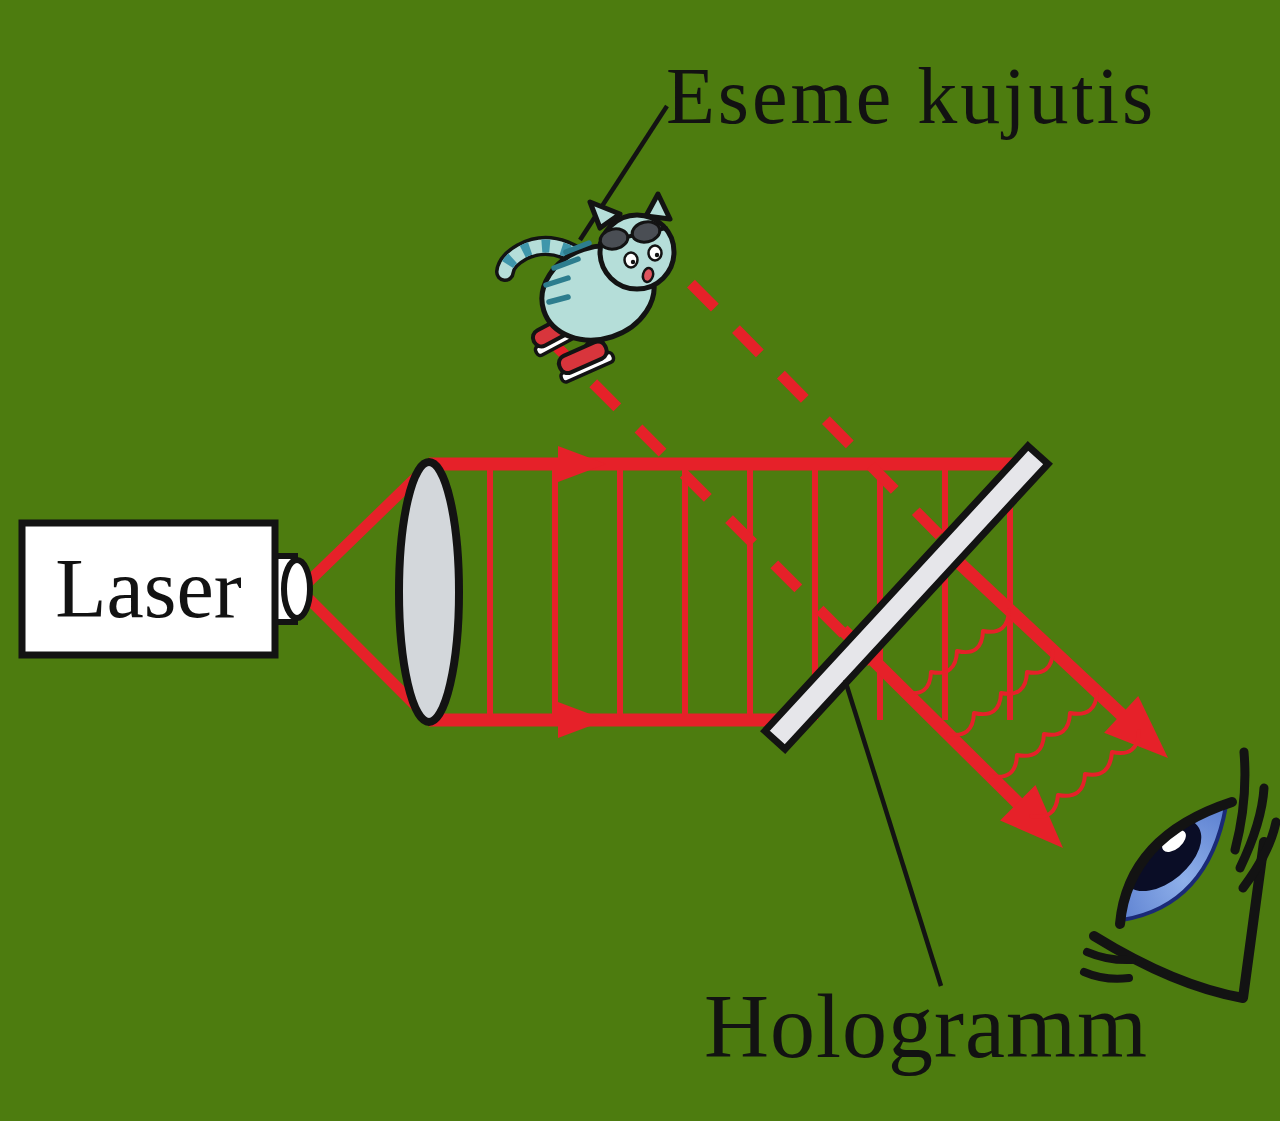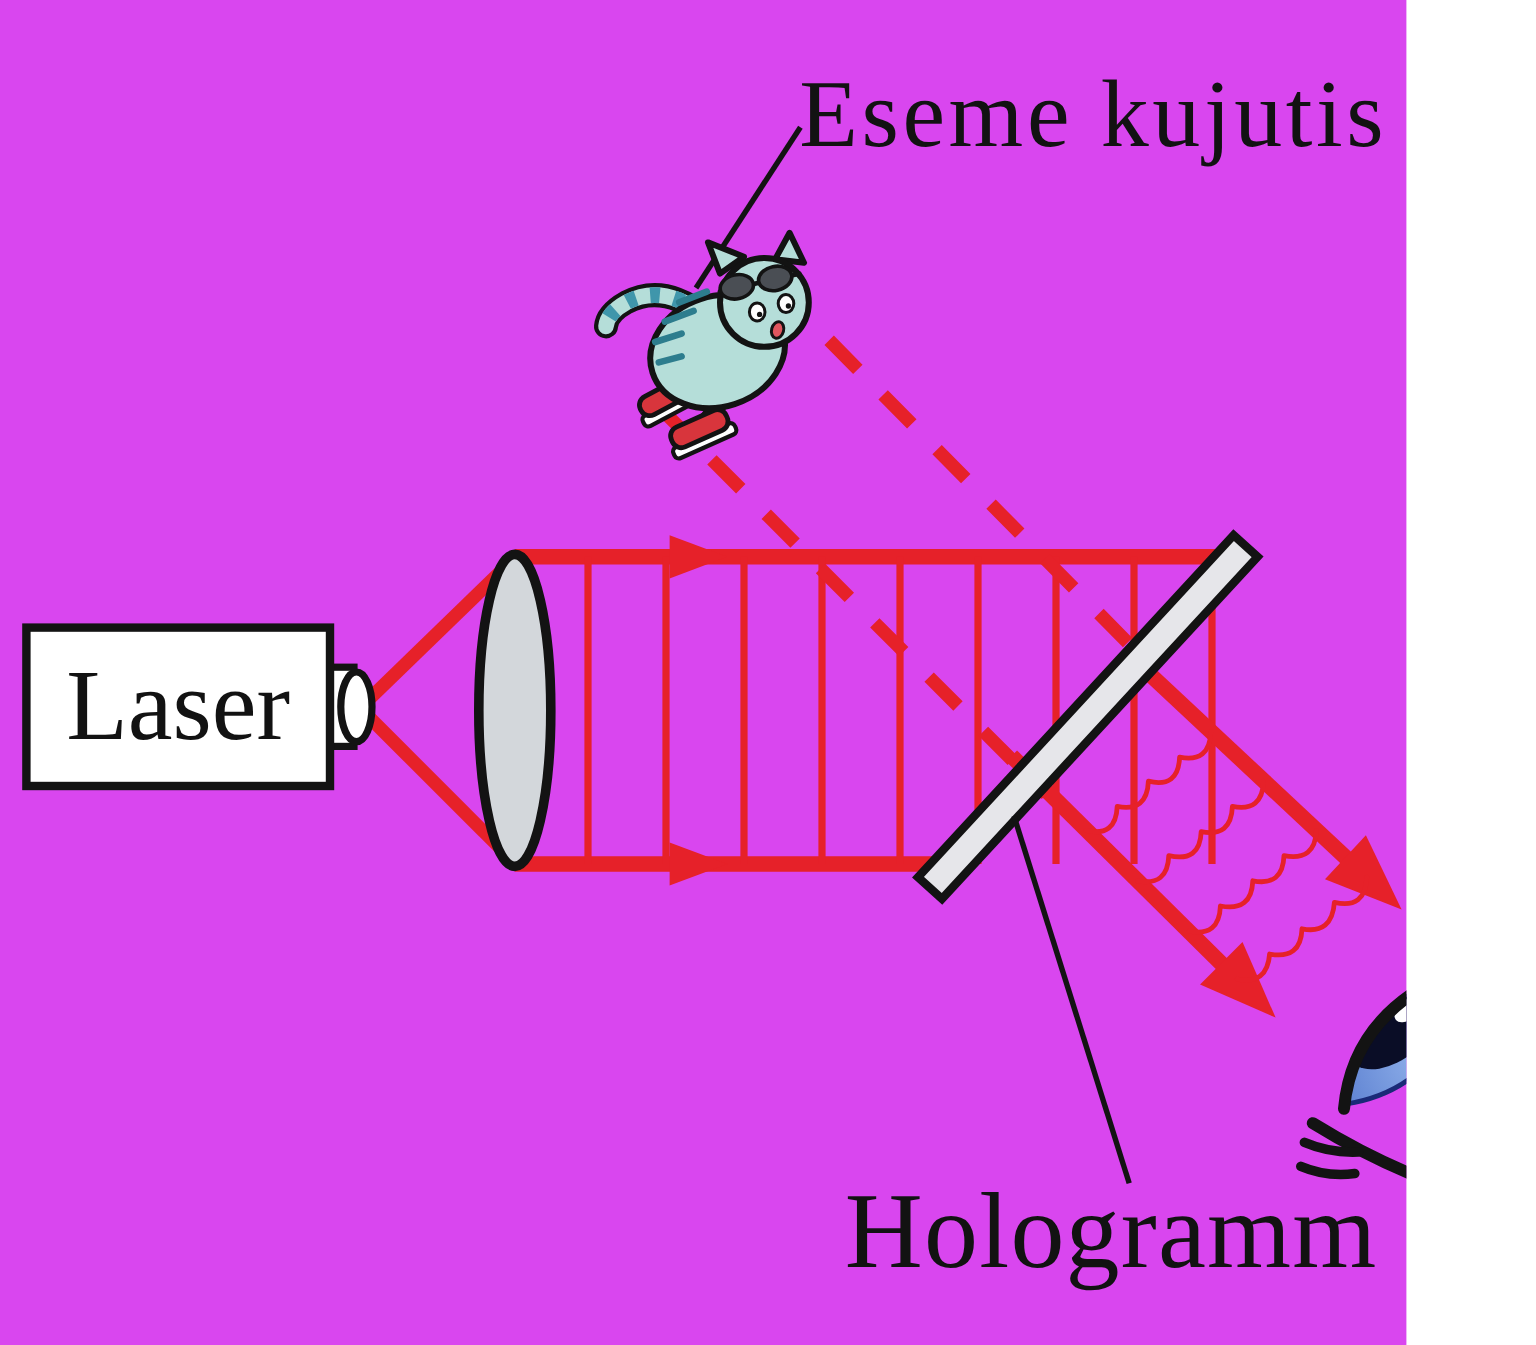--- a/index.html
+++ b/index.html
@@ -1,16 +1,16 @@
 <!DOCTYPE html>
 <html style="--beam-red: #e62129; --outline: #131313; --lens-fill: #d3d7db; --plate-fill: #e6e6ea; --cat-body: #b5ded9; --cat-stripe: #2d7d8e; --cat-band: #3f96ab; --cat-shoe: #d8353c; --cat-mouth: #e0555e; --glasses: #4a4e54; --eye-iris: #5b7fd0; --eye-iris-light: #8fb0ea; --eye-rim: #1a2a77; --eye-pupil: #0a0d26;"><head>
 <meta charset="utf-8">
 <style>
   html,body{margin:0;padding:0;background:#fff;}
-  .stage{position:relative;width:1172px;height:1121px;background:#d946ef;overflow:hidden;
+  .stage{position:relative;width:1280px;height:1121px;background:#4d7c0f;overflow:hidden;
          font-family:"Liberation Serif","DejaVu Serif",serif;}
   svg{position:absolute;left:0;top:0;}
   .lbl{position:absolute;color:#121212;white-space:nowrap;line-height:1;}
   #label-object{left:666px;top:56px;font-size:80px;letter-spacing:3px;}
   #label-hologram{left:704px;top:982px;font-size:90px;letter-spacing:1px;}
   #label-laser{left:22px;top:523px;width:253px;height:132px;display:flex;
                align-items:center;justify-content:center;font-size:84px;}
   
   .s-red{stroke:var(--beam-red);fill:none;}
   .f-red{fill:var(--beam-red);stroke:none;}

